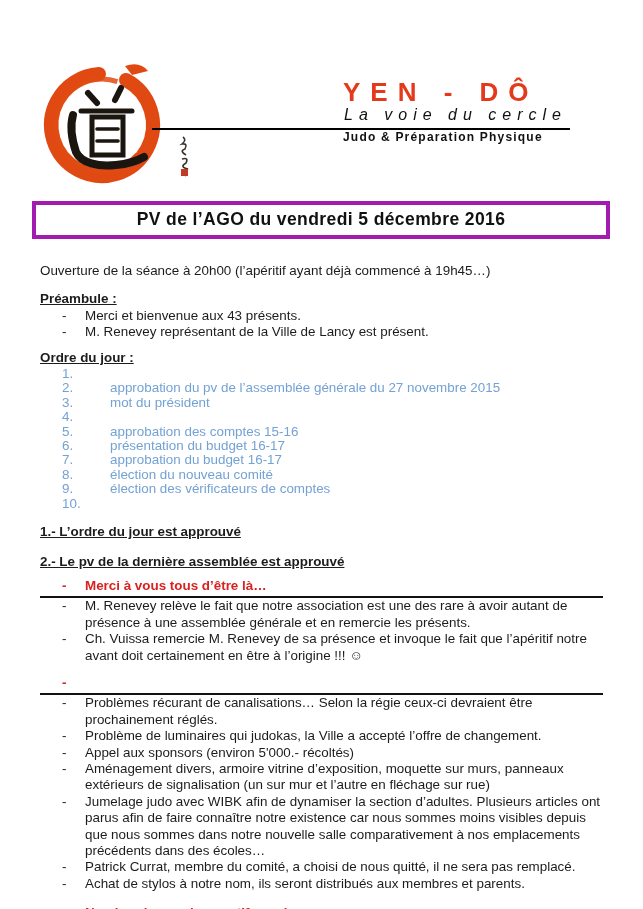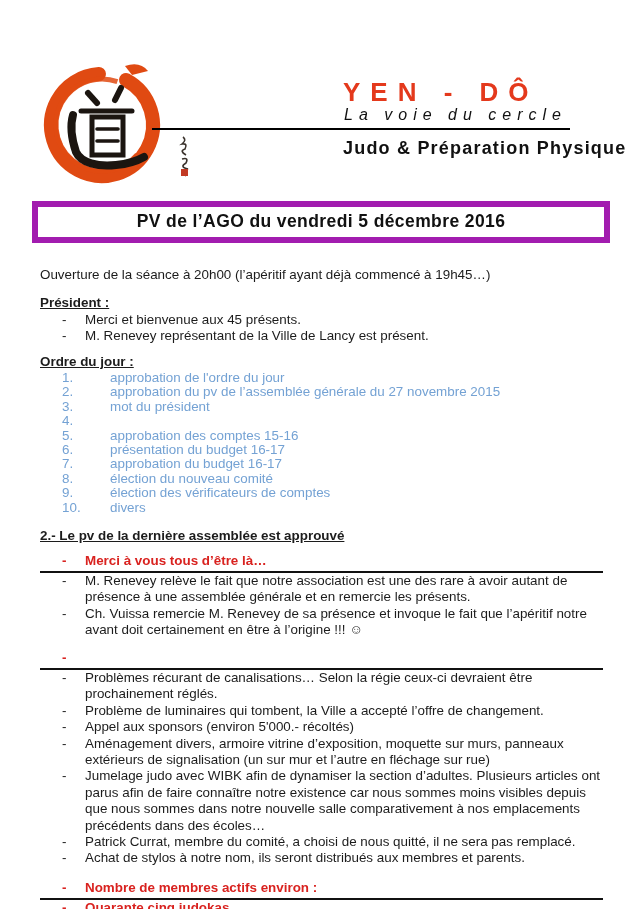--- a/index.html
+++ b/index.html
@@ -20,28 +20,28 @@
     color: #e4391c; font-size: 26px; font-weight: bold;
     letter-spacing: 10px; white-space: nowrap; line-height: 26px;
   }
   .tagline {
     position: absolute; left: 344px; top: 63px;
     font-size: 16px; font-style: italic; letter-spacing: 6px;
     white-space: nowrap; color: #111; line-height: 17px;
   }
   .header-rule { position: absolute; left: 152px; top: 85px; width: 418px; border-top: 2px solid #000; }
   .subtitle {
-    position: absolute; left: 343px; top: 95px;
-    font-size: 18px; font-weight: bold; letter-spacing: 1.2px;
+    position: absolute; left: 343px; top: 87px;
+    font-size: 12px; font-weight: bold; letter-spacing: 1.2px;
     white-space: nowrap; color: #111;
   }
 
   
   .title-box {
-    margin: 0 33px 0 32px; border: 6px solid #a21caf;
+    margin: 0 33px 0 32px; border: 4px solid #a21caf;
     text-align: center; padding: 4px 0 5px;
     font-size: 17.5px; font-weight: bold; letter-spacing: 0.4px;
     color: #111;
   }
 
   
   .doc-body { padding: 0 40px; font-size: 13.4px; line-height: 16.4px; }
   .intro { margin-top: 24px; }
   .h-black { font-weight: bold; margin-top: 12px; }
   .h-black .u, .sec-head .u { text-decoration: underline; }
@@ -102,35 +102,34 @@
   </div>
 
   <div class="title-box">
     <span>PV de l’AGO du vendredi 5 décembre 2016</span>
   </div>
 
   <div class="doc-body">
 
     <p class="intro">Ouverture de la séance à 20h00 (l’apéritif ayant déjà commencé à 19h45…)</p>
 
-    <p class="h-black"><span class="u">Président :</span></p>
-    <div class="bullet">
-      <span class="dash">-</span>
-      <span class="btxt">Merci et bienvenue aux 45 présents.</span>
+    <p class="h-black"><span class="u">Préambule :</span></p>
+    <div class="bullet">
+      <span class="dash">-</span>
+      <span class="btxt">Merci et bienvenue aux 43 présents.</span>
     </div>
     <div class="bullet">
       <span class="dash">-</span>
       <span class="btxt">M. Renevey représentant de la Ville de Lancy est présent.</span>
     </div>
 
     <p class="h-black ordre-head"><span class="u">Ordre du jour :</span></p>
     <div class="agenda">
       <div class="agenda-row">
           <span class="agenda-num">1.</span>
-          <span class="agenda-label">approbation de l'ordre du jour</span>
         </div>
       <div class="agenda-row">
           <span class="agenda-num">2.</span>
           <span class="agenda-label">approbation du pv de l’assemblée générale du 27 novembre 2015</span>
         </div>
       <div class="agenda-row">
           <span class="agenda-num">3.</span>
           <span class="agenda-label">mot du président</span>
         </div>
       <div class="agenda-row">
@@ -151,24 +150,24 @@
       <div class="agenda-row">
           <span class="agenda-num">8.</span>
           <span class="agenda-label">élection du nouveau comité</span>
         </div>
       <div class="agenda-row">
           <span class="agenda-num">9.</span>
           <span class="agenda-label">élection des vérificateurs de comptes</span>
         </div>
       <div class="agenda-row">
           <span class="agenda-num">10.</span>
-          <span class="agenda-label">divers</span>
-        </div>
-    </div>
-
+        </div>
+    </div>
+
+    <p class="sec-head"><span class="u">1.- L’ordre du jour est approuvé</span></p>
     <p class="sec-head"><span class="u">2.- Le pv de la dernière assemblée est approuvé</span></p>
 
     <div class="sub-head ruled mt8">
       <span class="dash">-</span>
       <span>Merci à vous tous d’être là…</span>
     </div>
     <div class="bullet">
         <span class="dash">-</span>
         <span class="btxt">M. Renevey relève le fait que notre association est une des rare à avoir autant de présence à une assemblée générale et en remercie les présents.</span>
       </div>
@@ -179,21 +178,21 @@
 
     <div class="sub-head ruled mt11">
       <span class="dash">-</span>
     </div>
     <div class="bullet">
         <span class="dash">-</span>
         <span class="btxt">Problèmes récurant de canalisations… Selon la régie ceux-ci devraient être prochainement réglés.</span>
       </div>
     <div class="bullet">
         <span class="dash">-</span>
-        <span class="btxt">Problème de luminaires qui tombent, la Ville a accepté l’offre de changement.</span>
+        <span class="btxt">Problème de luminaires qui judokas, la Ville a accepté l’offre de changement.</span>
       </div>
     <div class="bullet">
         <span class="dash">-</span>
         <span class="btxt">Appel aux sponsors (environ 5'000.- récoltés)</span>
       </div>
     <div class="bullet">
         <span class="dash">-</span>
         <span class="btxt">Aménagement divers, armoire vitrine d’exposition, moquette sur murs, panneaux extérieurs de signalisation (un sur mur et l’autre en fléchage sur rue)</span>
       </div>
     <div class="bullet">

